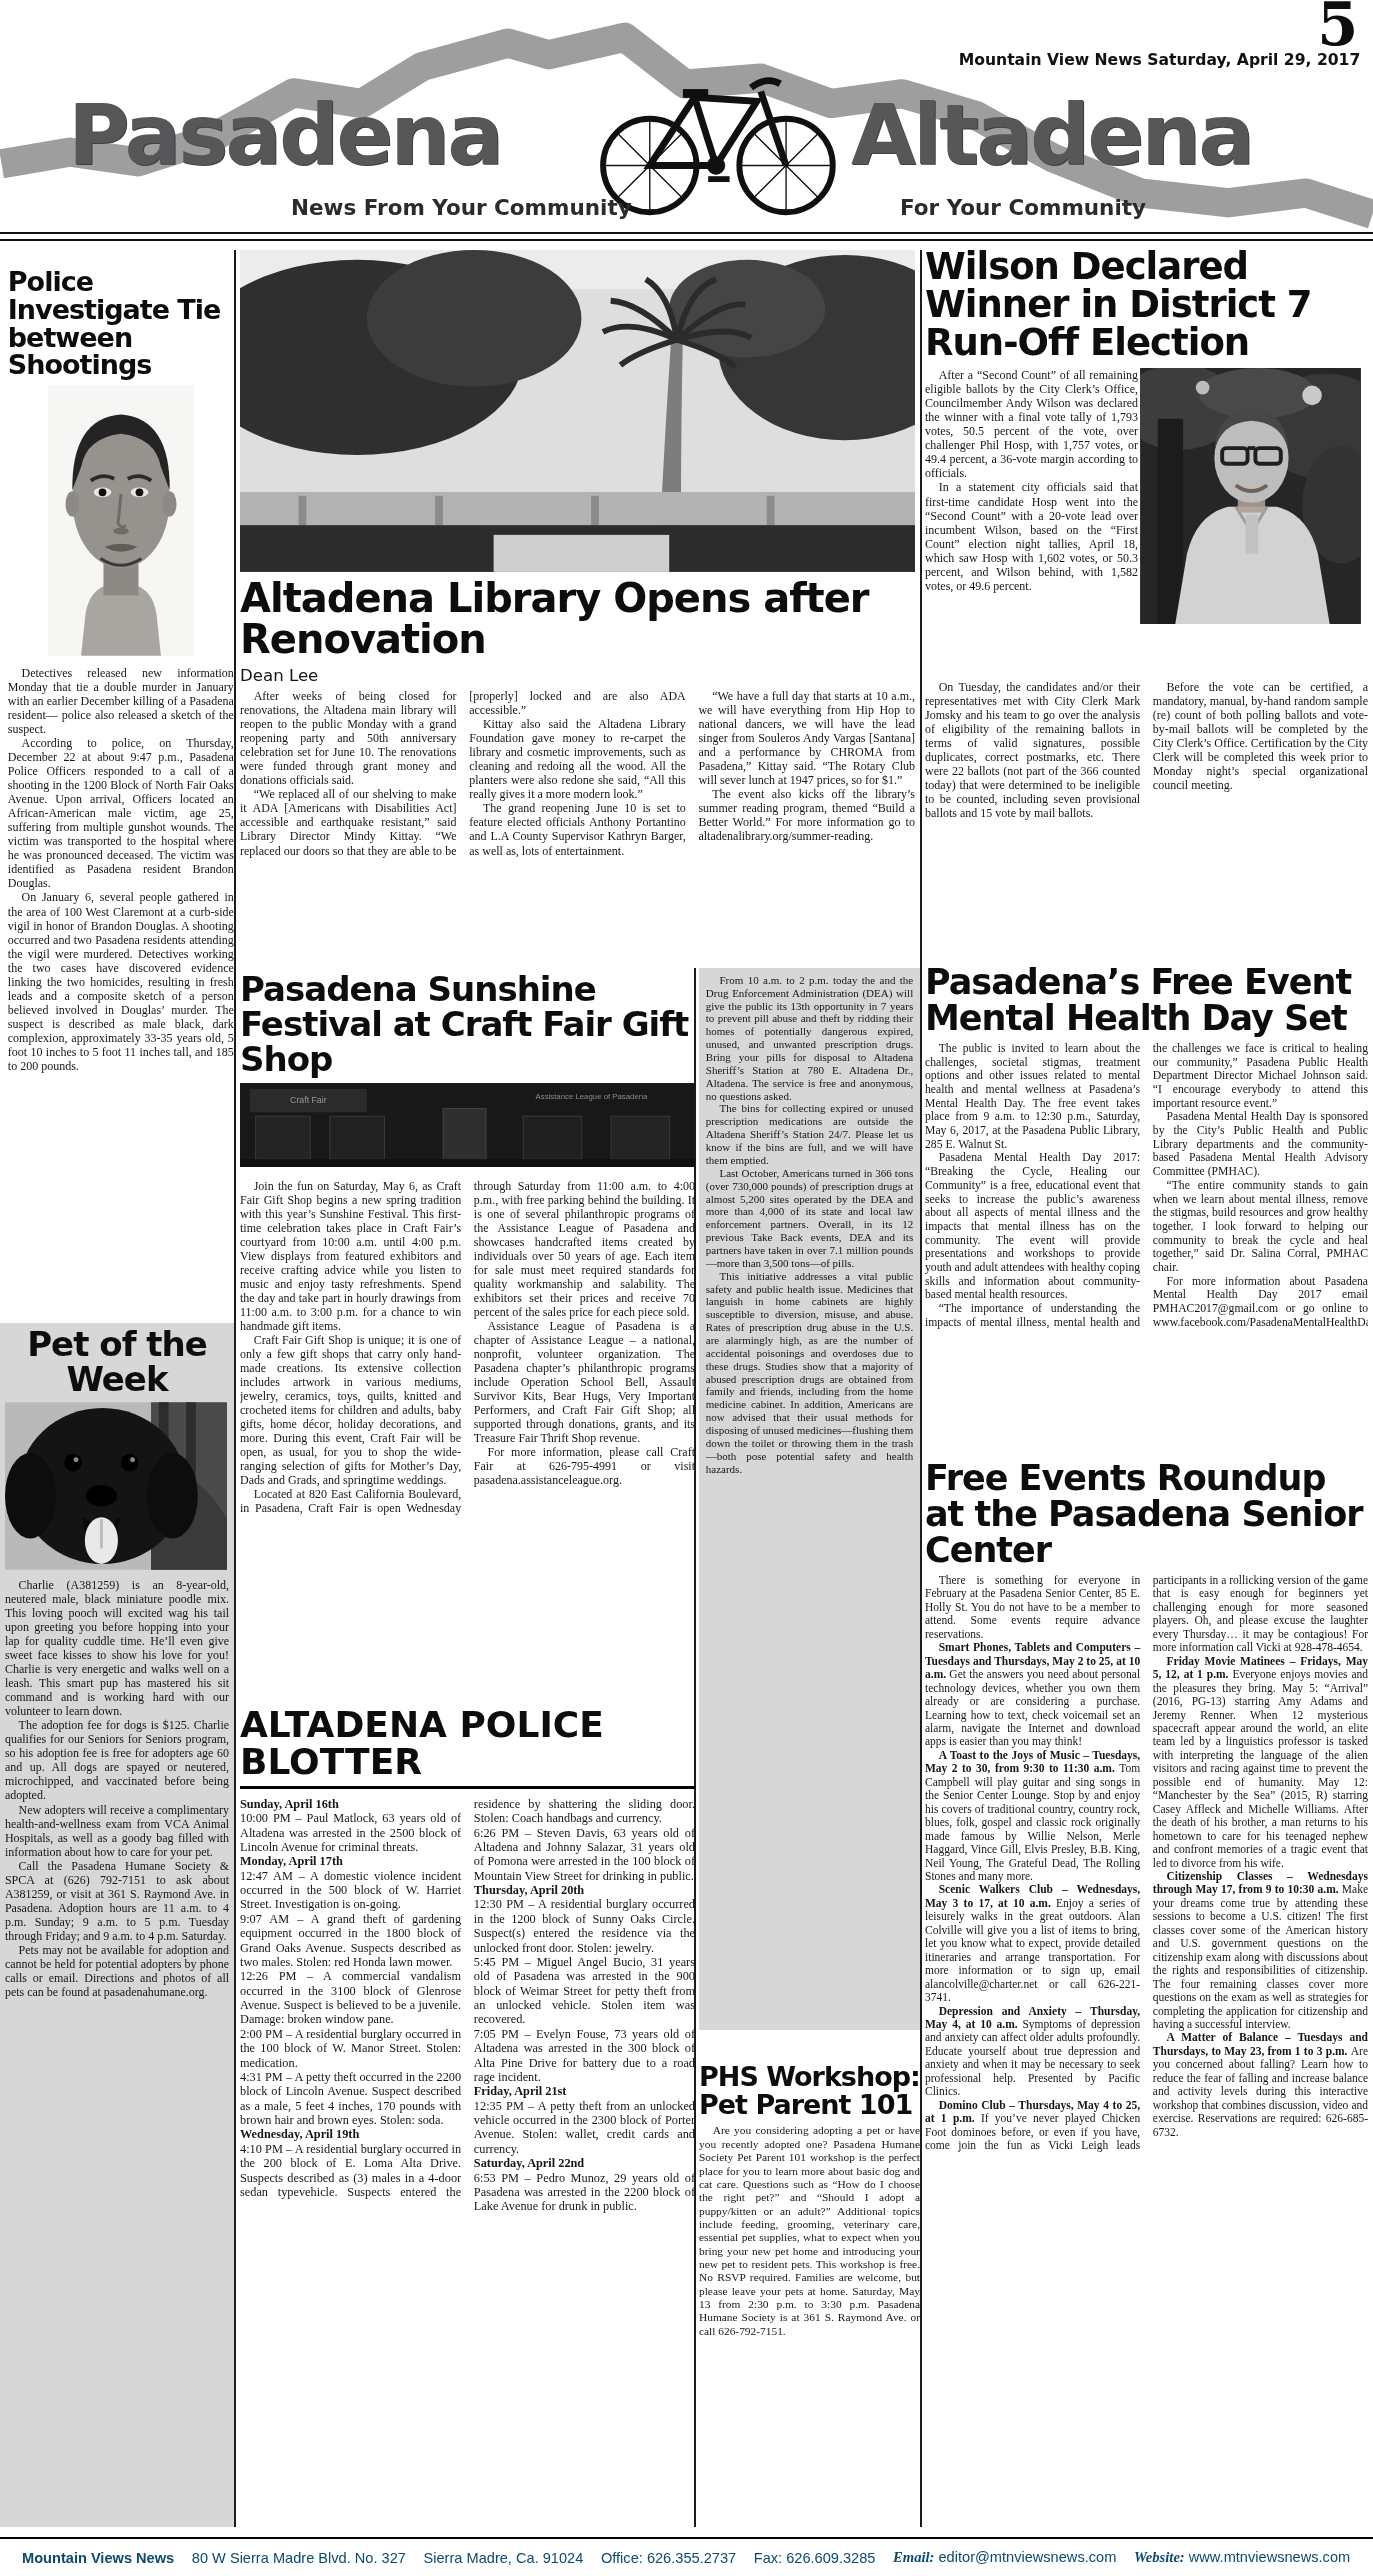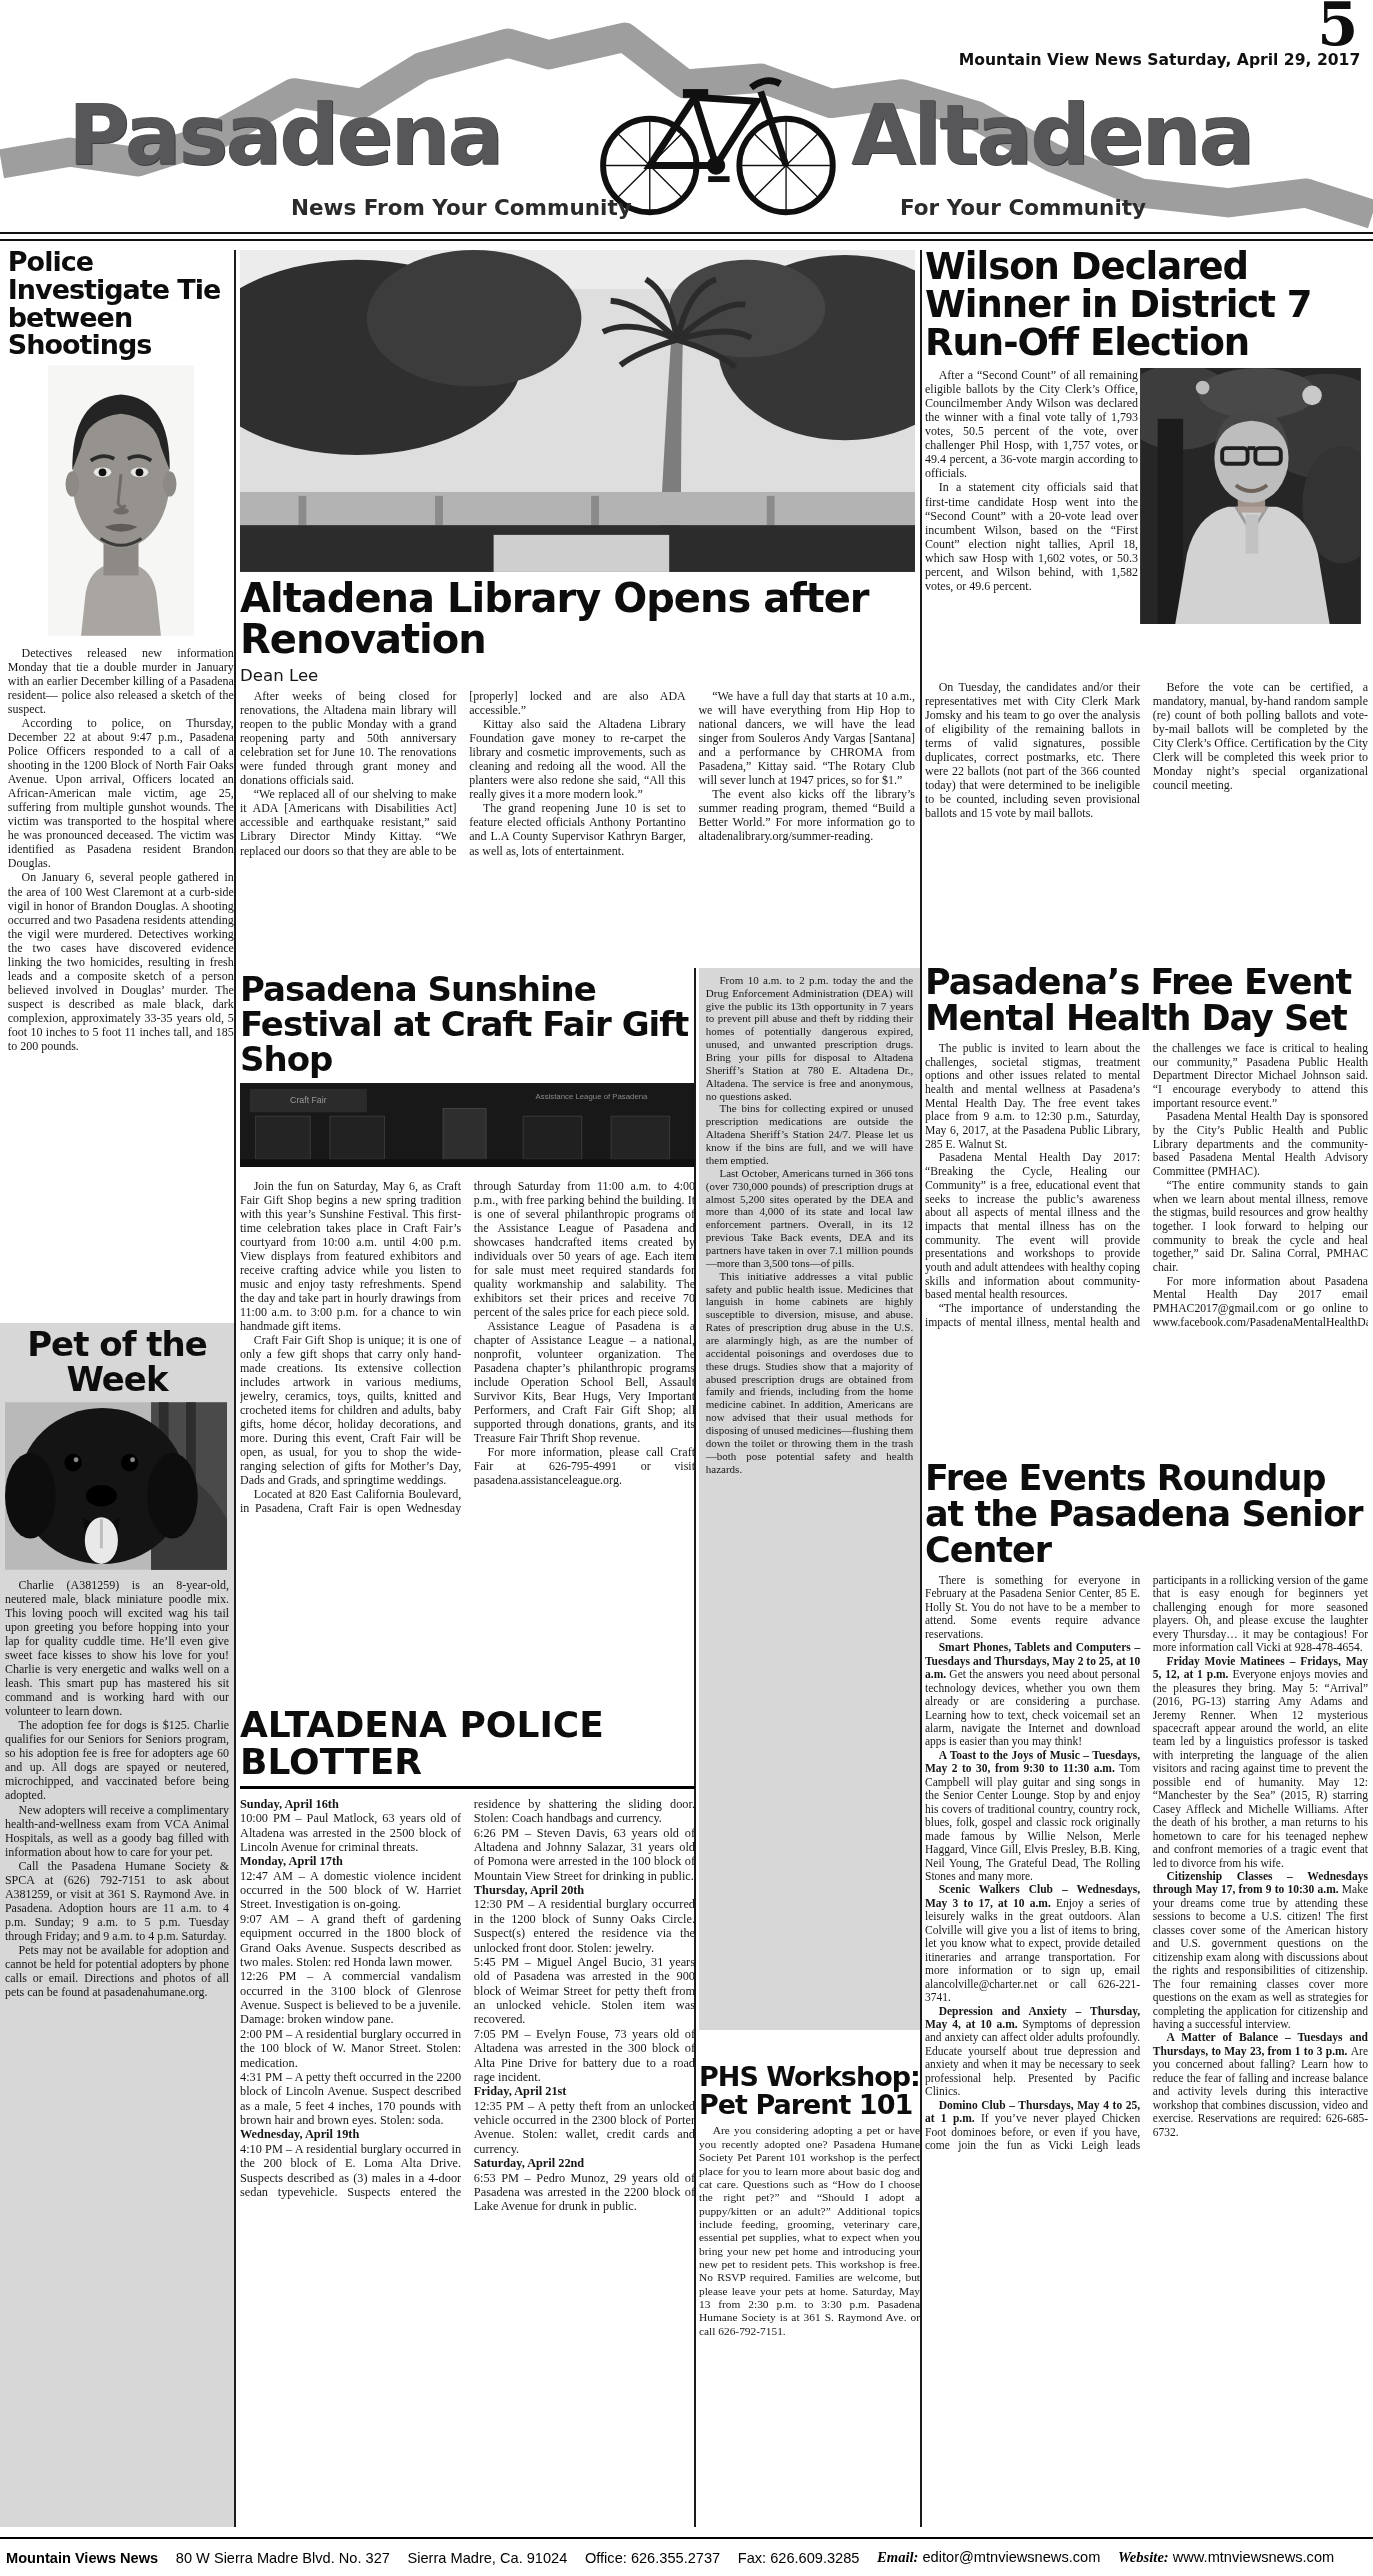--- a/index.html
+++ b/index.html
@@ -26,21 +26,21 @@
   .body-text p.lead-bold{font-weight:bold;text-indent:0;text-align:left;}
   .body-text p strong{font-weight:bold;}
   .cols-2{column-count:2;column-gap:12.7px;}
   .cols-3{column-count:3;column-gap:12.7px;}
   .clip{overflow:hidden;}
   .photo{display:block;}
   .gray-panel{background:#d7d7d7;}
   .vrule{position:absolute;width:2px;background:#1c1c1c;}
   
   #police{position:absolute;left:7.8px;top:248px;width:226px;}
-  #police .headline{font-size:27px;}
+  #police .headline{font-size:27px;margin-top:20px;}
   #police .sketch-wrap{width:146px;margin:3.9px auto 5.9px auto;}
   #police .body-text{font-size:12px;height:677px;}
   #pet{position:absolute;left:0;top:1323px;width:234px;height:1204px;padding:3.9px 4.9px;box-sizing:border-box;}
   #pet .headline{font-size:34px;text-align:center;line-height:1.02;}
   #pet .photo{margin:3.9px 0;}
   #pet .body-text{font-size:12px;height:898px;}
   #library-photo{position:absolute;left:240px;top:250px;width:675px;height:322px;}
   #library{position:absolute;left:240px;top:578px;width:675px;}
   #library .headline{font-size:40px;}
   #library .byline{font:16.6px "DejaVu Sans",sans-serif;margin:2px 0 3.9px 0;}
@@ -66,21 +66,21 @@
   #wilson .top-row .body-text{width:213px;font-size:12px;height:304px;}
   #wilson .tail{margin-top:7.8px;font-size:12px;height:322px;}
   #mental{position:absolute;left:925px;top:964px;width:443px;}
   #mental .headline{font-size:35px;}
   #mental .body-text{font-size:11.7px;height:410px;}
   #roundup{position:absolute;left:925px;top:1460px;width:443px;}
   #roundup .headline{font-size:35px;}
   #roundup .body-text{font-size:11.5px;line-height:1.15;height:984px;}
   
   .footer{position:absolute;left:0;top:2537px;width:1374px;height:39px;border-top:2.9px double #000;
-          font:14.6px "Liberation Sans",sans-serif;color:#000000;display:flex;align-items:center;gap:17.6px;padding:0 6px;box-sizing:border-box;}
+          font:14.6px "Liberation Sans",sans-serif;color:#0c4a6e;display:flex;align-items:center;gap:17.6px;padding:0 22px;box-sizing:border-box;}
   .footer .fname{font-weight:bold;}
   .footer .flabel{font-weight:bold;font-style:italic;font-family:"Liberation Serif",serif;}
 </style>
 </head>
 <body>
 
 <div class="page">
 
   <div class="page-num">5</div>
   <div class="issue-line">Mountain View News   Saturday, April 29, 2017</div>

